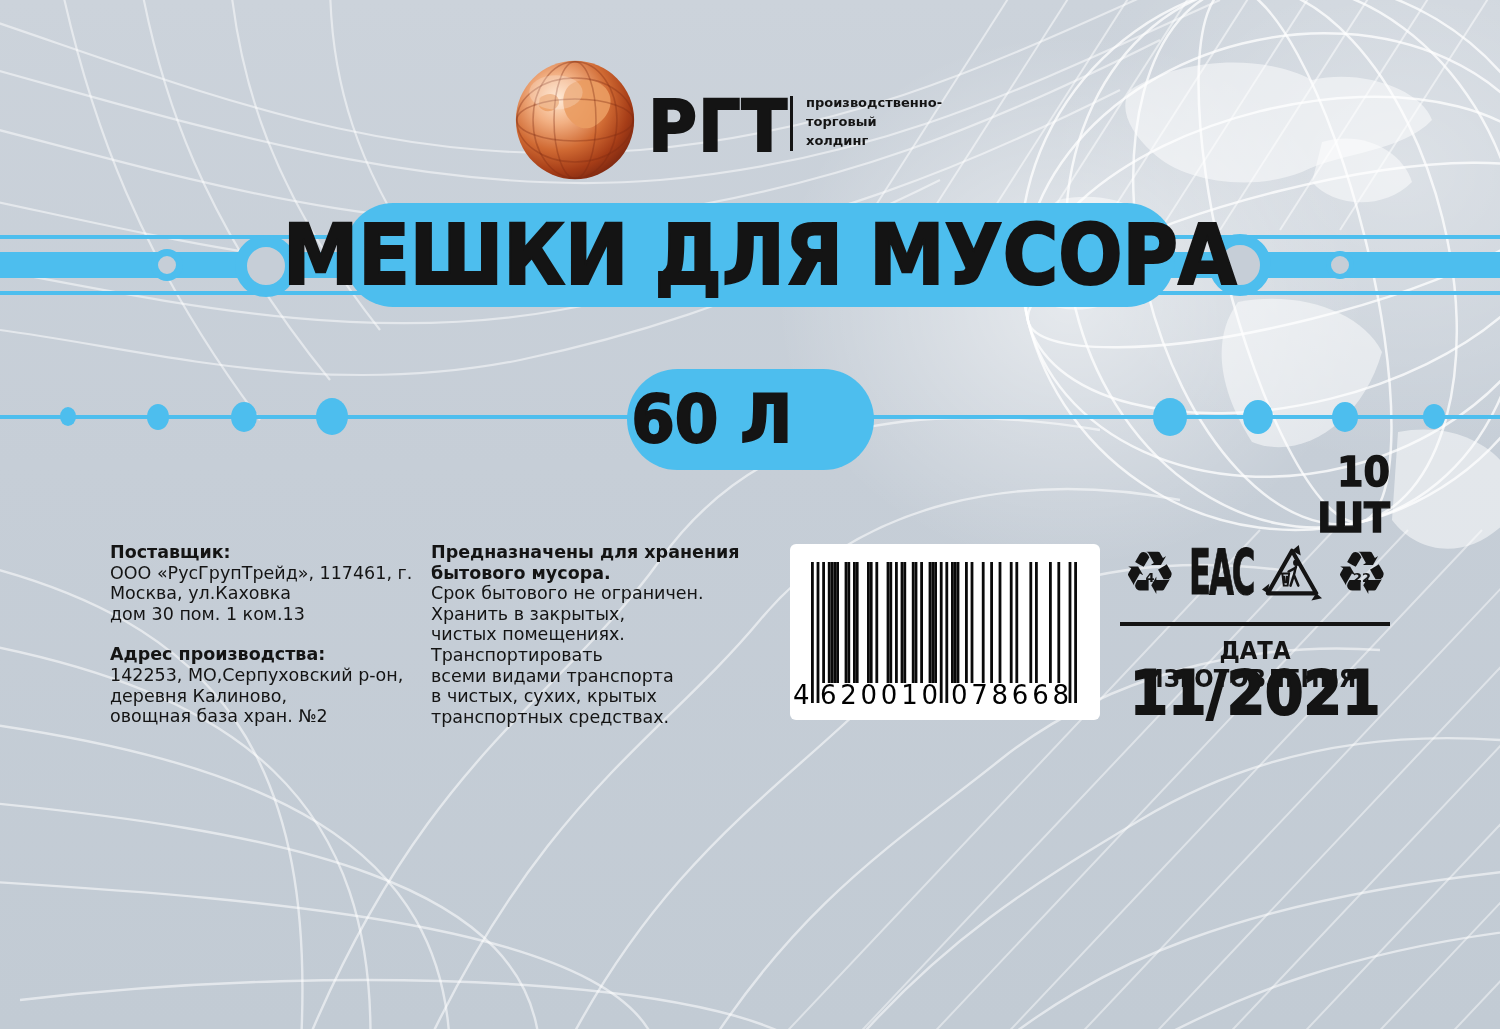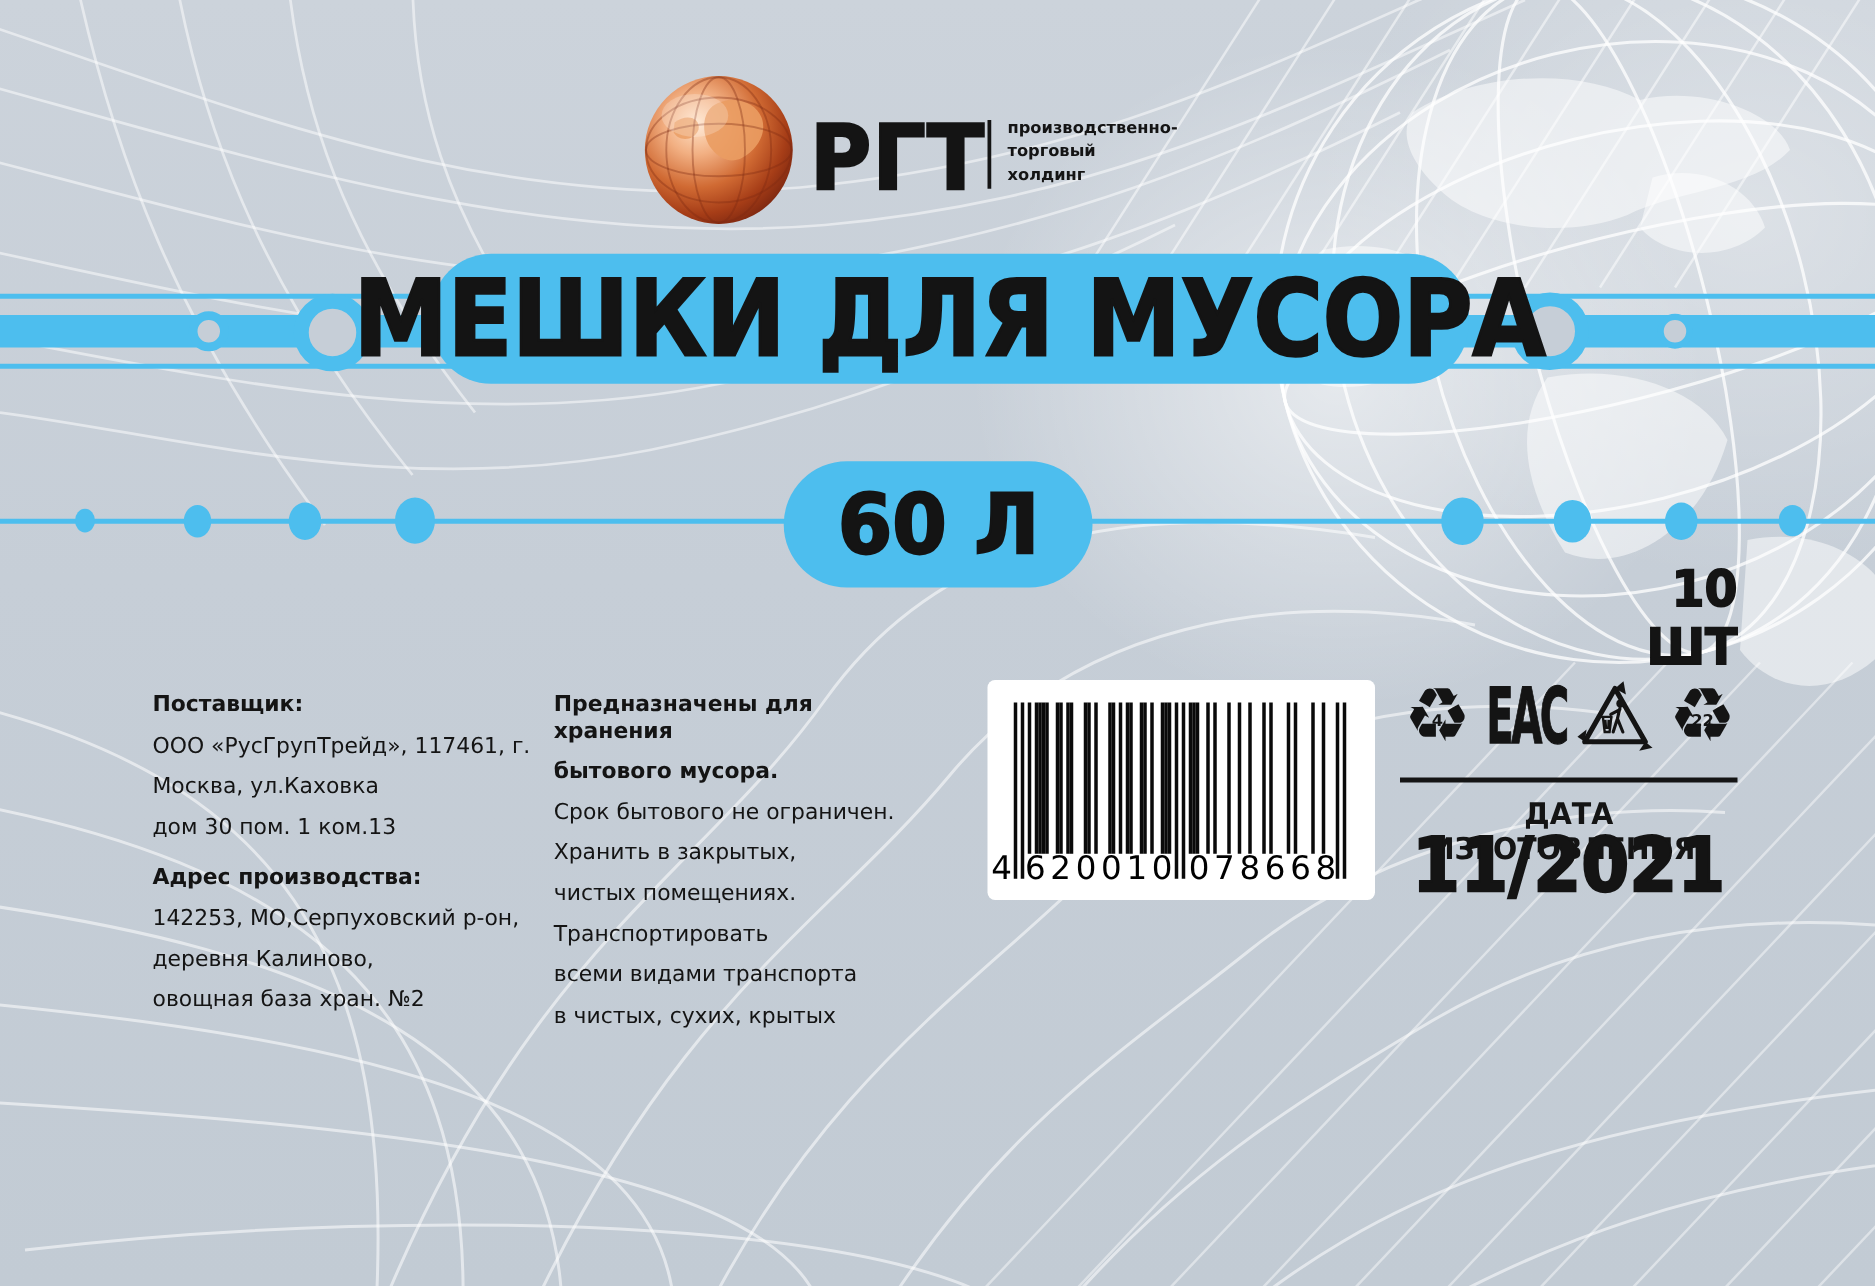--- a/index.html
+++ b/index.html
@@ -20,33 +20,33 @@
   .decor{position:absolute;background:var(--accent);z-index:1;}
   .thin{height:4px;}
   .band{height:26px;}
   .ring{position:absolute;border-style:solid;border-color:var(--accent);border-radius:50%;background:var(--bg);z-index:1;box-sizing:border-box;}
   .dot{position:absolute;background:var(--accent);border-radius:50%;z-index:1;}
   .banner{position:absolute;left:345px;top:203px;width:830px;height:104px;background:var(--accent);
     border-radius:48px;z-index:2;display:flex;align-items:center;justify-content:center;}
   .banner .t{font-size:84px;font-weight:700;letter-spacing:0px;-webkit-text-stroke:2.2px var(--ink);
     transform:scaleX(.9);white-space:nowrap;}
   .pill{position:absolute;left:627px;top:369px;width:247px;height:101px;background:var(--accent);
-    border-radius:52px;z-index:2;display:flex;align-items:center;justify-content:center;}
+    border-radius:52px;z-index:2;display:flex;align-items:center;}
   .pill .t{font-size:66px;font-weight:700;-webkit-text-stroke:2px var(--ink);transform:scaleX(.95);}
   .count{position:absolute;left:1245px;top:449px;width:145px;text-align:right;font-size:40px;font-weight:700;
     -webkit-text-stroke:1.4px var(--ink);z-index:3;transform:scaleX(.95);transform-origin:right;}
   
   .logo{position:absolute;left:513px;top:58px;z-index:3;}
   .brand-name{position:absolute;left:648px;top:84px;font-size:72px;font-weight:700;letter-spacing:1px;
     -webkit-text-stroke:2px var(--ink);transform:scaleX(.93);transform-origin:left;z-index:3;}
   .brand-divider{position:absolute;left:790px;top:96px;width:3px;height:55px;background:var(--ink);z-index:3;}
   .tagline{position:absolute;left:806px;top:93px;font-size:13px;line-height:19px;font-weight:600;z-index:3;}
   
   .tblock{position:absolute;top:542px;font-size:17.5px;line-height:20.6px;z-index:3;}
-  .tblock p{margin:12px;}
+  .tblock p{margin:0;}
   .tblock .h{font-weight:700;}
   .gap{margin-top:20px !important;}
   .supplier{left:110px;width:330px;}
   .descr{left:431px;width:330px;}
   
   .barcode-box{position:absolute;left:790px;top:544px;width:310px;height:176px;background:#fff;border-radius:6px;z-index:3;}
   .barcode-box svg{position:absolute;left:0;top:0;}
   .bc-digit{position:absolute;font-size:26px;letter-spacing:0;font-weight:400;color:#000;top:136px;z-index:4;
     font-family:"DejaVu Sans",sans-serif;}
   .bc-first{left:3px;}
@@ -221,20 +221,21 @@
 
   <div class="tblock descr">
     <p class="h">Предназначены для хранения</p>
     <p class="h">бытового мусора.</p>
     <p>Срок бытового не ограничен.</p>
     <p>Хранить в закрытых,</p>
     <p>чистых помещениях.</p>
     <p>Транспортировать</p>
     <p>всеми видами транспорта</p>
     <p>в чистых, сухих, крытых</p>
+    <p>транспортных средствах.</p>
   </div>
 
   <div class="barcode-box">
     <svg id="bars" width="310" height="176" viewBox="0 0 310 176">
         <rect x="21.0" y="18" width="2.8" height="141" fill="#0a0a0a"></rect>
         <rect x="26.6" y="18" width="2.8" height="141" fill="#0a0a0a"></rect>
         <rect x="32.2" y="18" width="2.8" height="121" fill="#0a0a0a"></rect>
         <rect x="37.8" y="18" width="2.8" height="121" fill="#0a0a0a"></rect>
         <rect x="40.6" y="18" width="2.8" height="121" fill="#0a0a0a"></rect>
         <rect x="43.4" y="18" width="2.8" height="121" fill="#0a0a0a"></rect>

